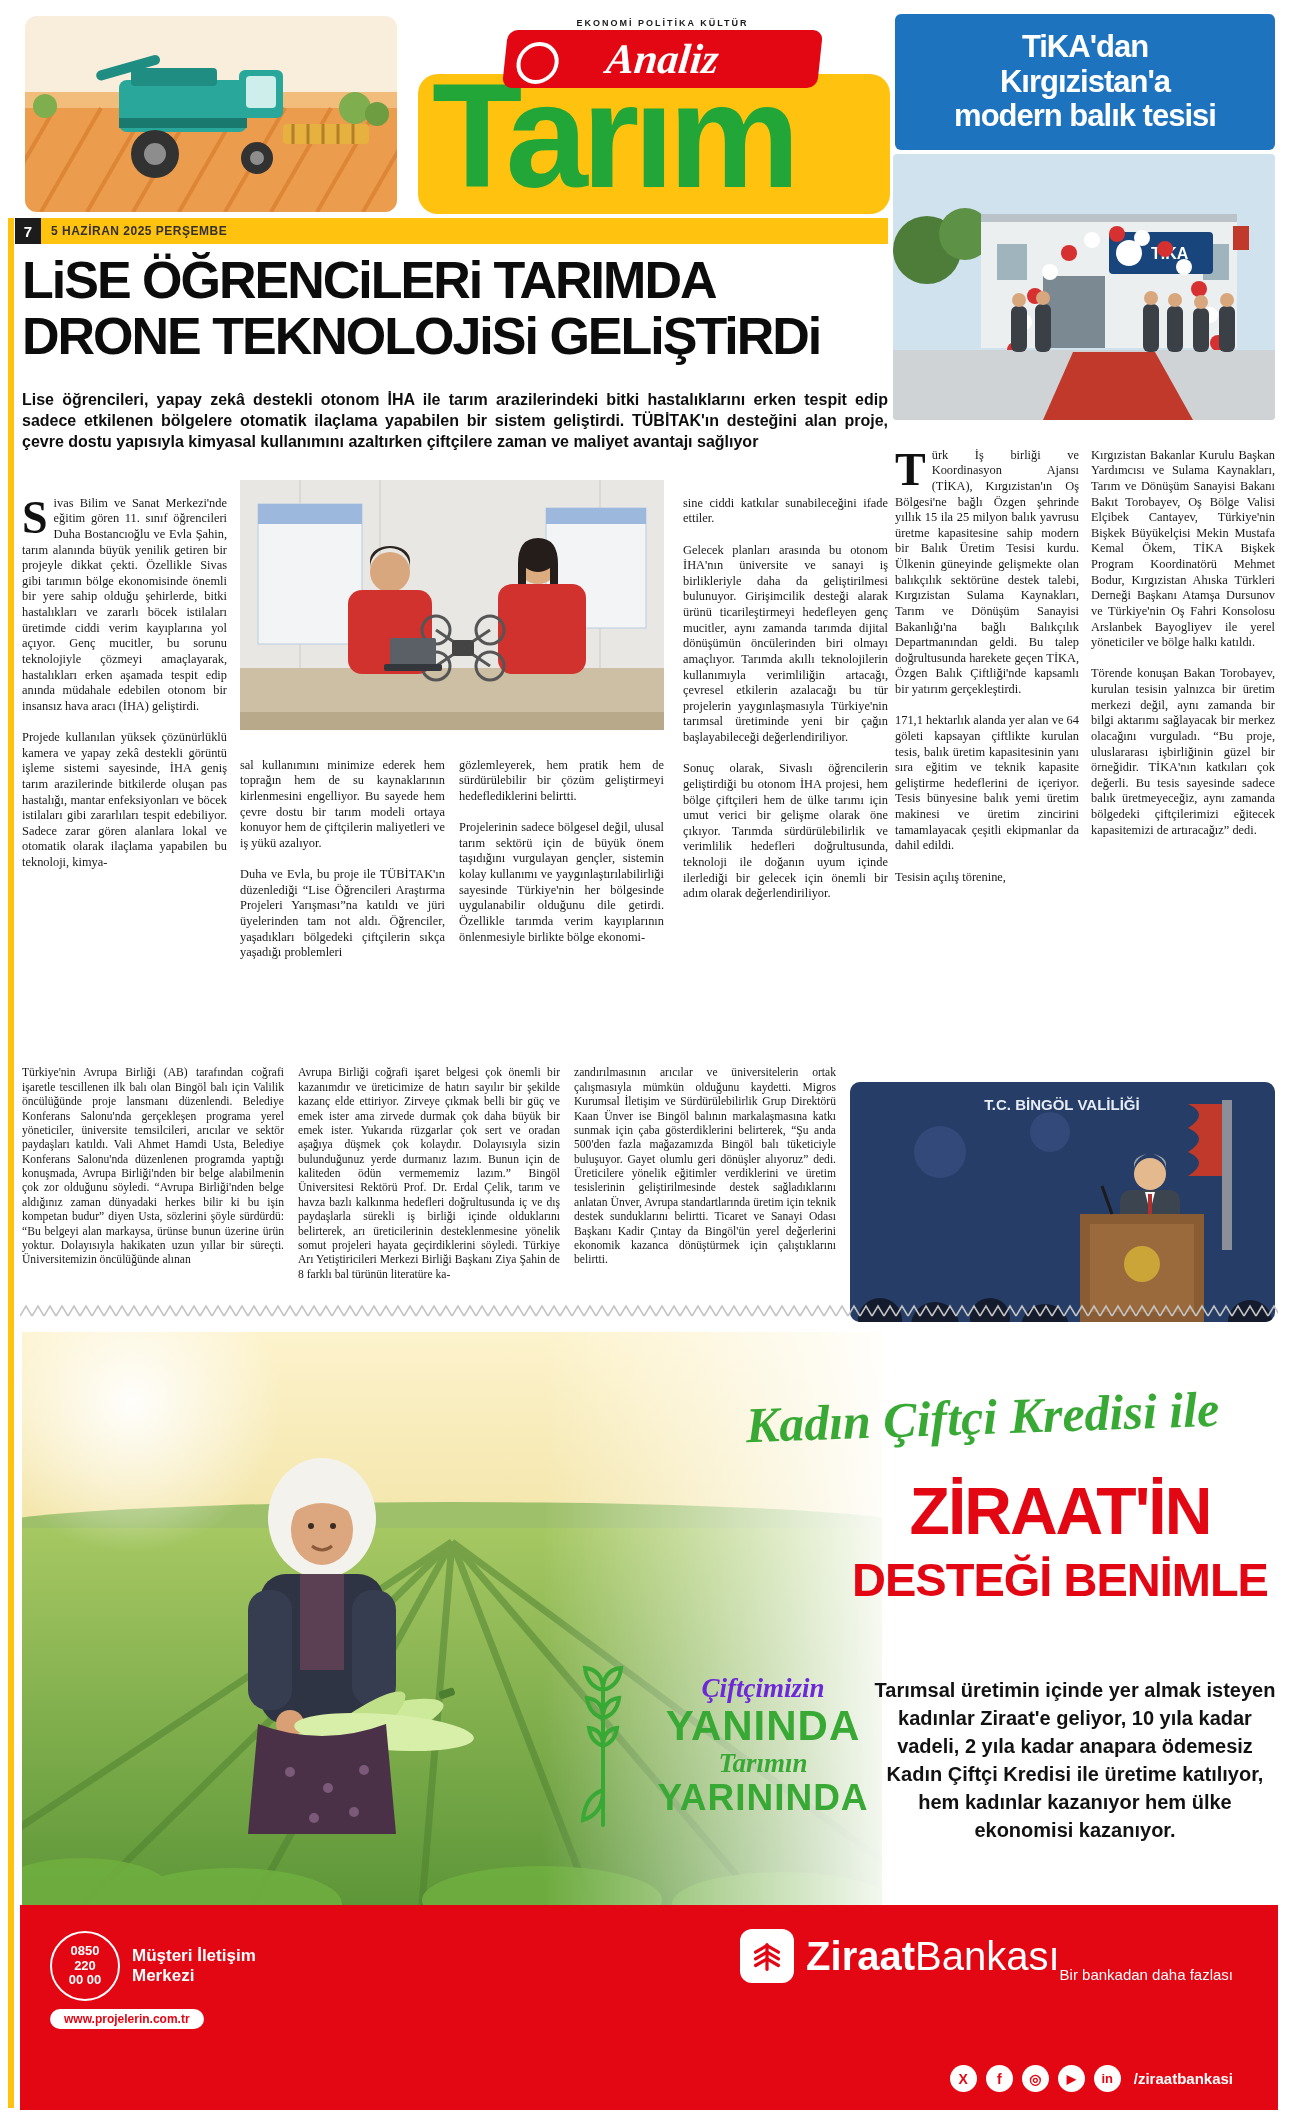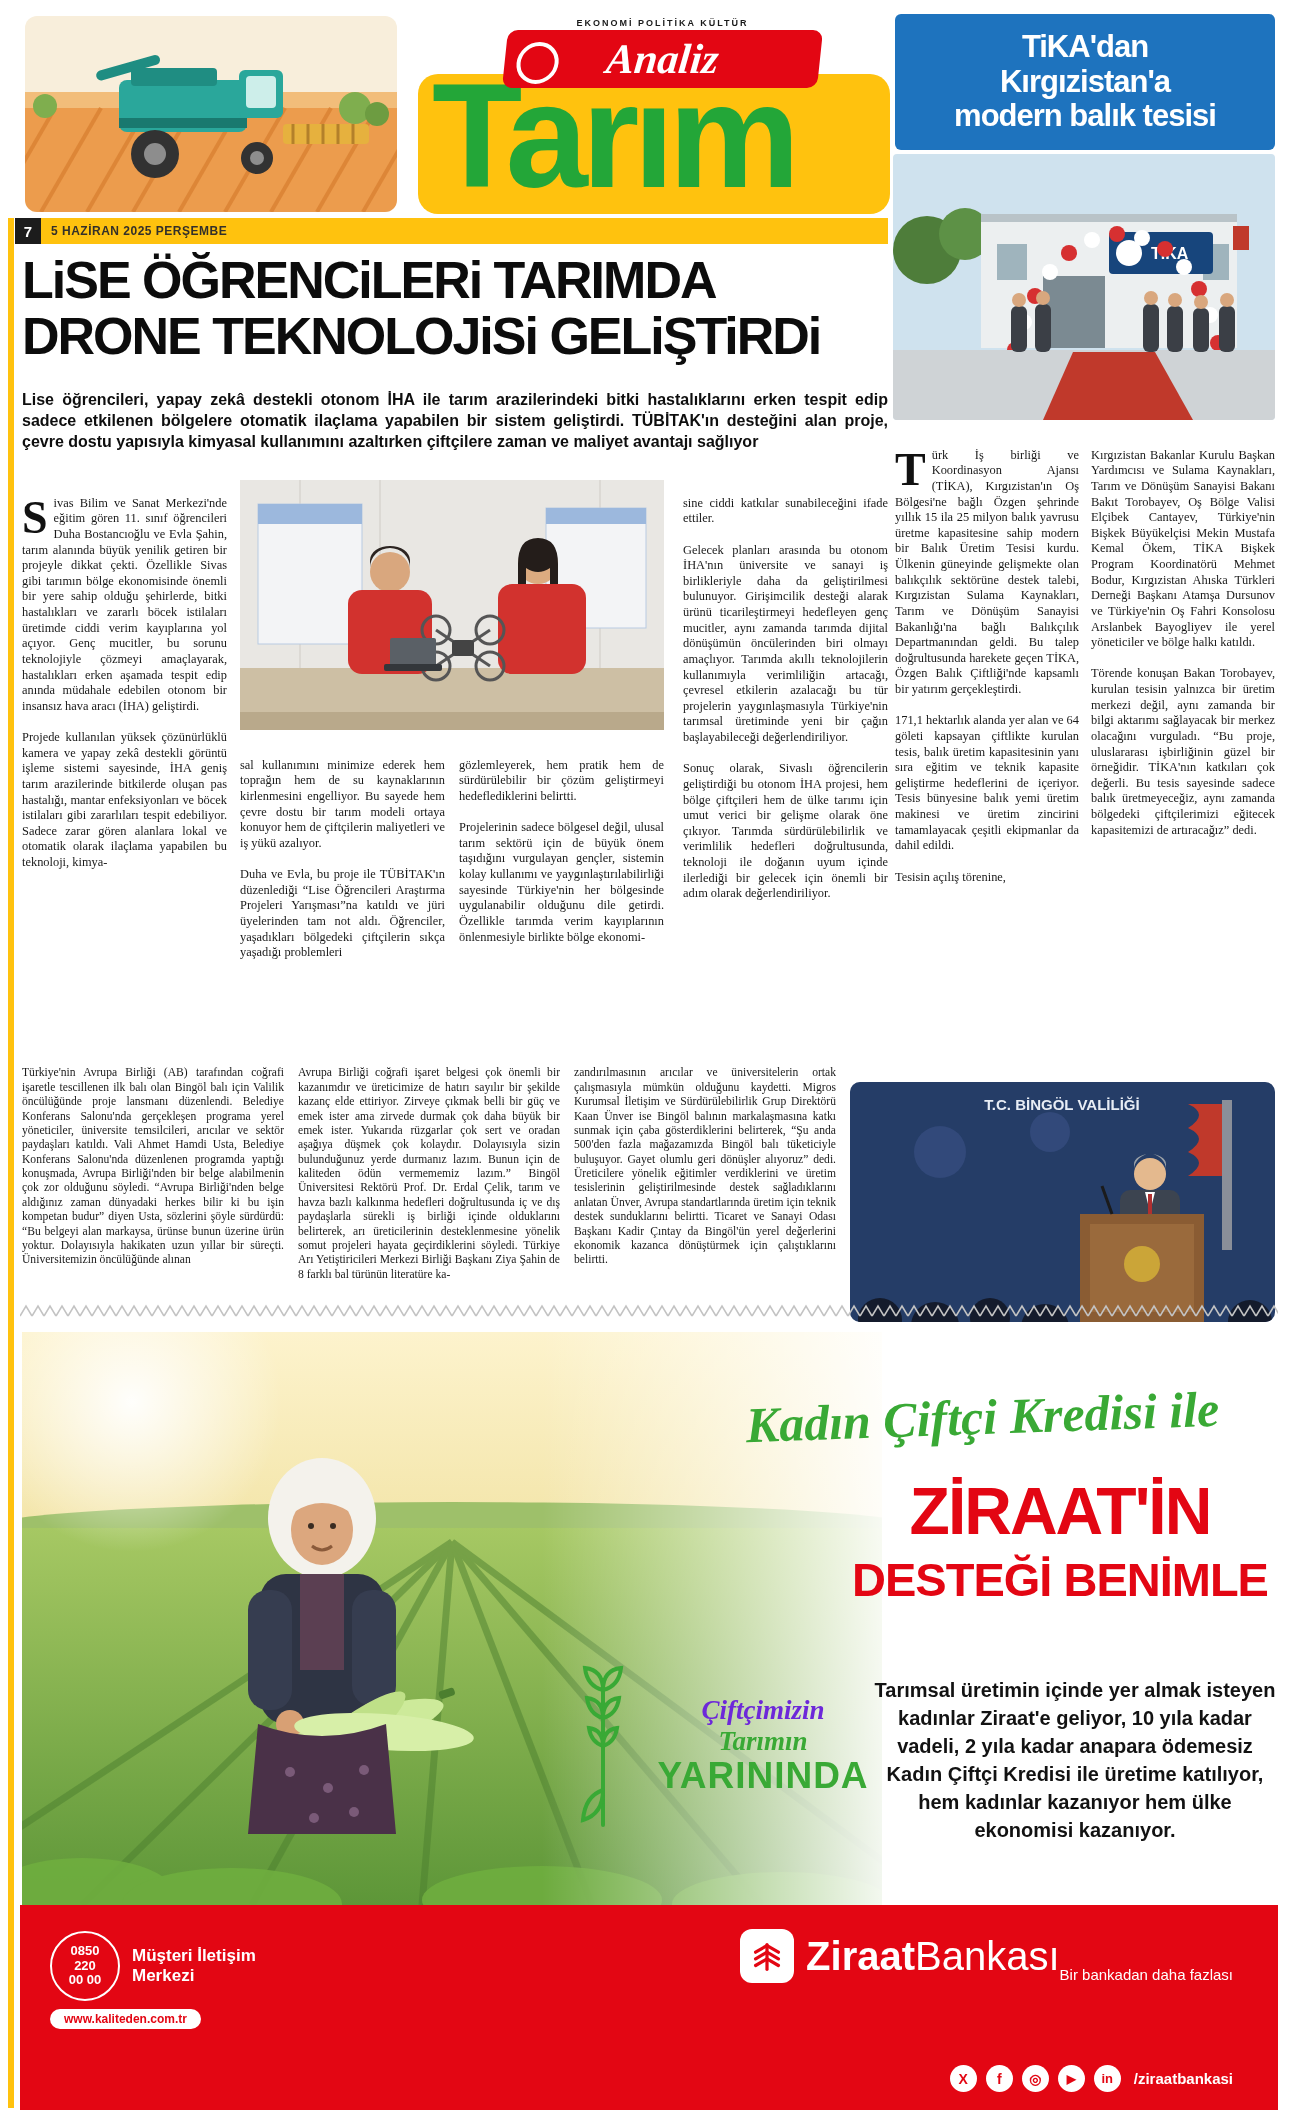--- a/index.html
+++ b/index.html
@@ -366,20 +366,21 @@
         <path d="M23 58 q-14 -4 -16 -20 q16 2 16 20"></path>
         <path d="M23 58 q14 -4 16 -20 q-16 2 -16 20"></path>
         <path d="M23 86 q-12 -4 -14 -18 q14 2 14 18"></path>
         <path d="M23 86 q12 -4 14 -18 q-14 2 -14 18"></path>
         <path d="M23 130 q-18 6 -20 30 q20 -6 20 -30"></path>
       </g>
     </svg>
     <div class="center" style="flex:1;">
       <div style="font-family:'Liberation Serif',serif;font-style:italic;font-weight:bold;
                   font-size:27px;color:#6d28d9;">Çiftçimizin</div>
+      <div style="font-size:42px;font-weight:bold;letter-spacing:1px;color:#39a935;line-height:1.05;">YANINDA</div>
       <div style="font-family:'Liberation Serif',serif;font-style:italic;font-weight:bold;
                   font-size:27px;color:#39a935;">Tarımın</div>
       <div style="font-size:37px;font-weight:bold;letter-spacing:1px;color:#39a935;line-height:1.05;">YARININDA</div>
     </div>
   </div>
 
   <div class="abs center" style="left:872px;top:1676px;width:406px;font-size:20px;font-weight:bold;line-height:1.4;color:#121212;">Tarımsal üretimin içinde yer almak isteyen kadınlar Ziraat'e geliyor, 10 yıla kadar vadeli, 2 yıla kadar anapara ödemesiz Kadın Çiftçi Kredisi ile üretime katılıyor, hem kadınlar kazanıyor hem ülke ekonomisi kazanıyor.</div>
 
   <div class="abs" style="left:20px;top:1905px;width:1258px;height:205px;background:#e30613;">
 
@@ -387,21 +388,21 @@
       <div style="display:flex;align-items:center;gap:12px;">
         <div class="white center" style="width:66px;height:66px;border:2px solid #fff;border-radius:50%;display:flex;
                     align-items:center;justify-content:center;font-size:13px;font-weight:bold;
                     line-height:1.15;white-space:pre-line;">0850
 220
 00 00</div>
         <div class="white" style="font-size:17px;font-weight:bold;line-height:1.2;white-space:pre-line;">Müşteri İletişim
 Merkezi</div>
       </div>
       <div style="margin-top:8px;display:inline-block;background:#fff;color:#e30613;font-size:12px;
-                  font-weight:bold;border-radius:12px;padding:3px 14px;">www.kaliteden.com.tr</div>
+                  font-weight:bold;border-radius:12px;padding:3px 14px;">www.projelerin.com.tr</div>
     </div>
 
     <div class="abs" style="right:45px;top:24px;display:flex;flex-direction:row;align-items:flex-end;">
       <div style="display:flex;align-items:center;gap:12px;">
         <div style="width:54px;height:54px;background:#fff;border-radius:12px;display:flex;
                     align-items:center;justify-content:center;">
           <svg width="38" height="38" viewBox="0 0 40 40">
             <g stroke="#e30613" stroke-width="3.4" fill="none" stroke-linecap="round">
               <line x1="20" y1="8" x2="20" y2="34"></line>
               <path d="M8 16 L20 9 L32 16"></path>

